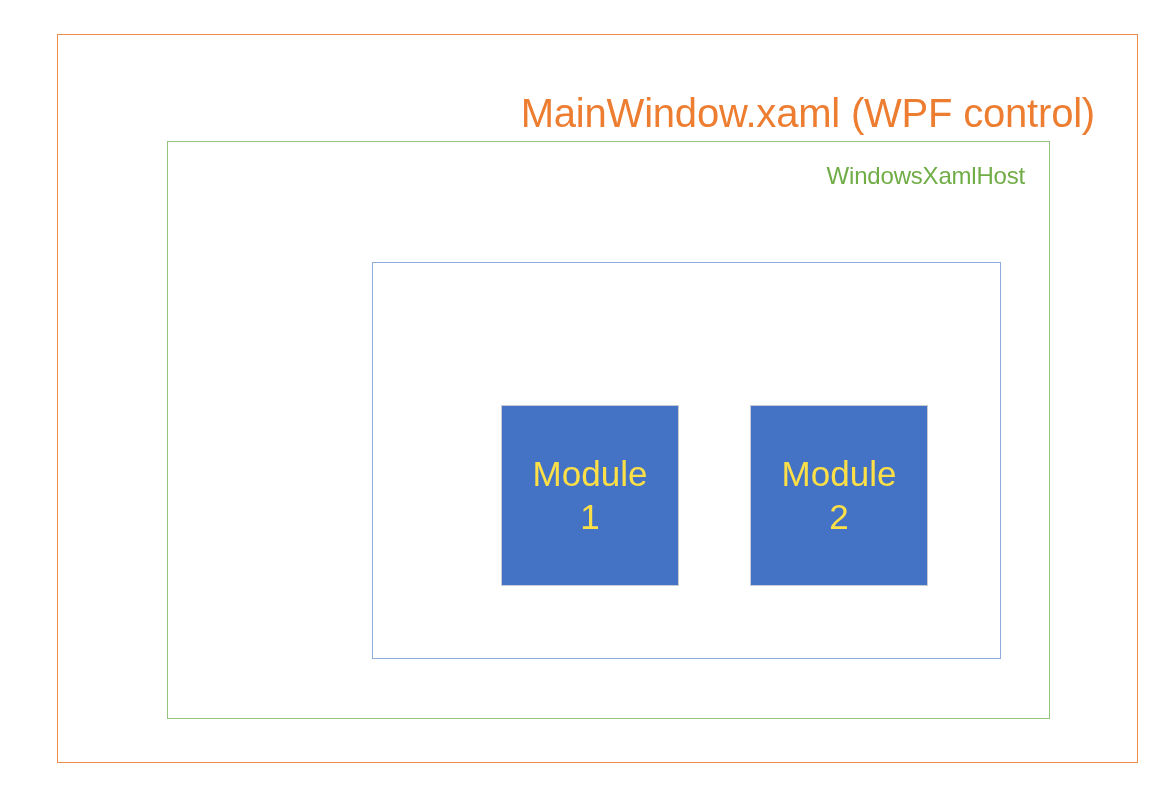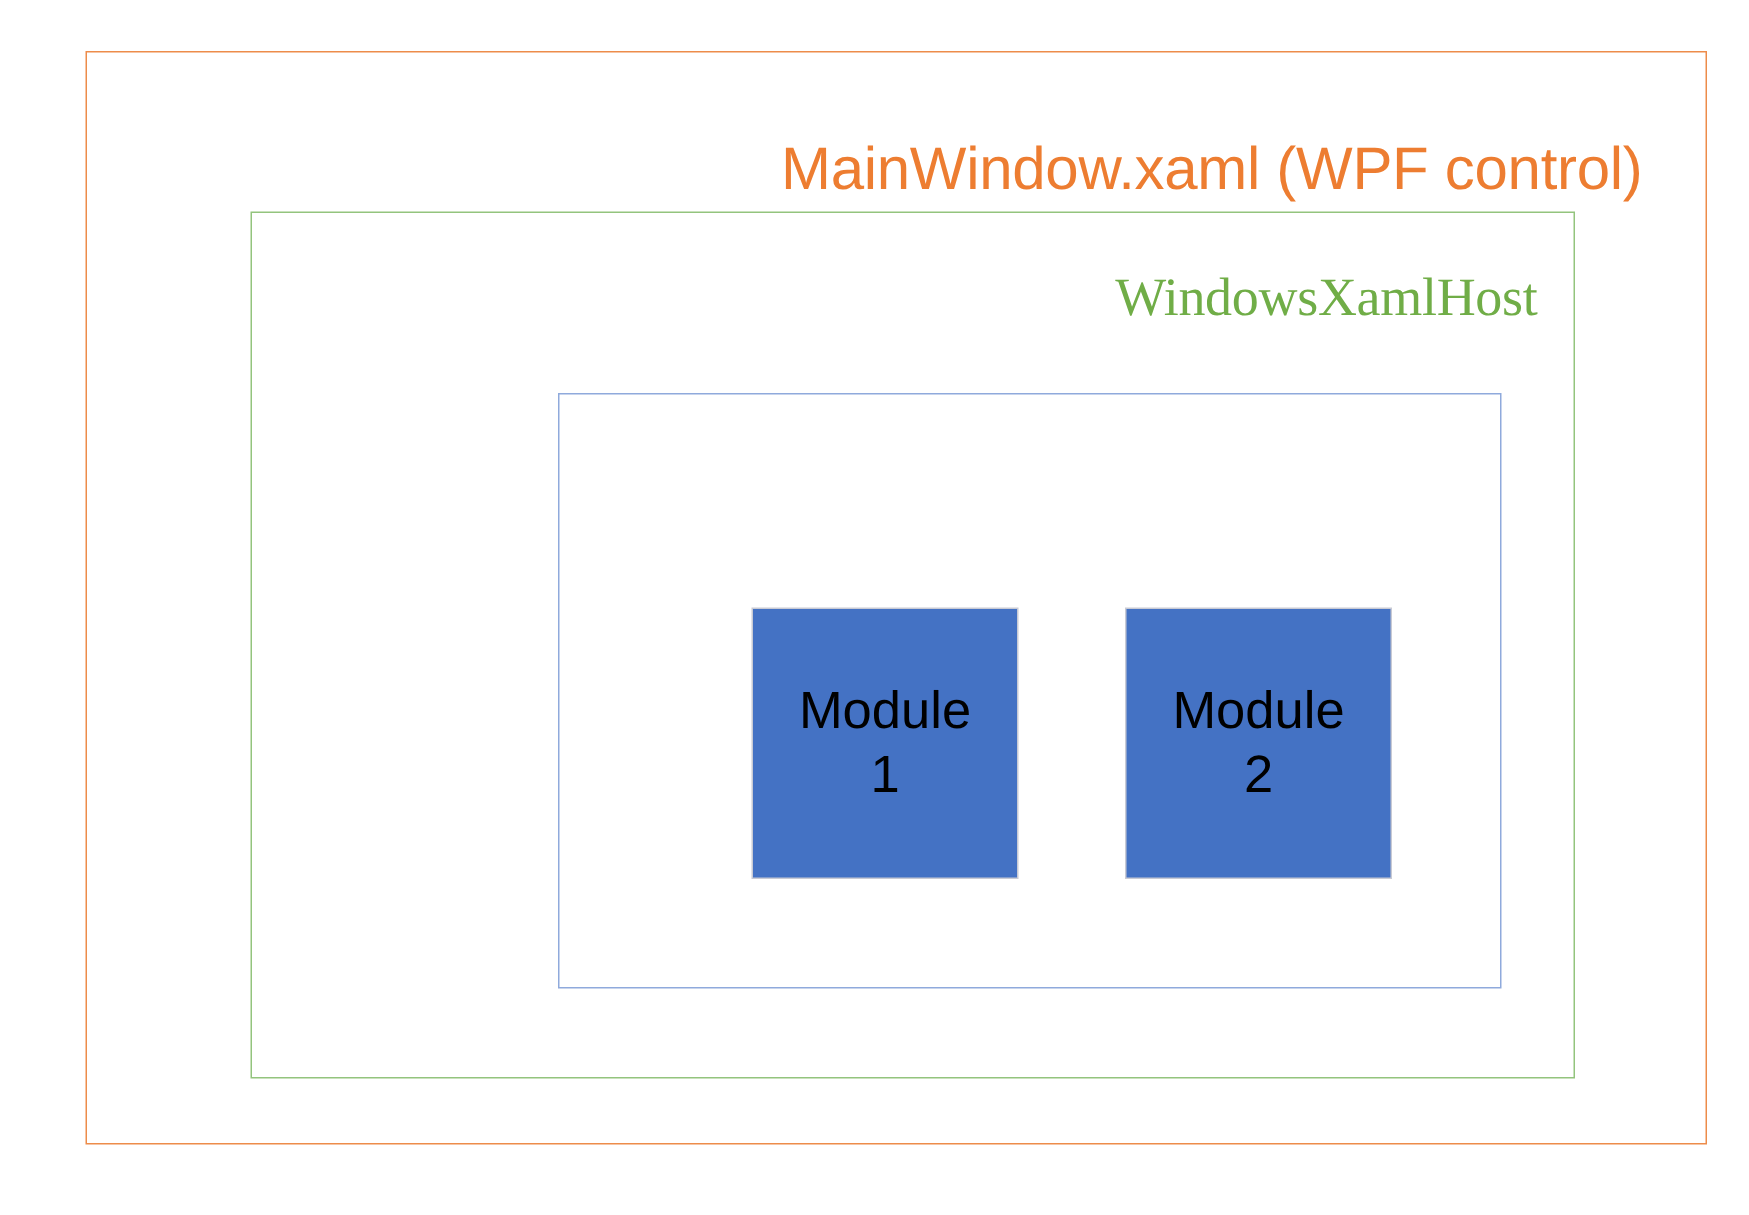--- a/index.html
+++ b/index.html
@@ -70,24 +70,23 @@
 
   .title-wpf {
     right: 42px;
     top: 58px;
     font-size: 40px;
     color: #ED7D31;
   }
 
   .title-xamlhost {
     right: 24px;
-    top: 38px;
-    font-size: 36px;
+    top: 22px;
+    font-size: 24px;
     color: #70AD47;
-    font-family: Liberation Serif, serif;
   }
 
   .title-shellpage {
     right: 30px;
     top: 35px;
     font-size: 36px;
     color: #4472C4;
   }
 
   
@@ -103,21 +102,21 @@
     position: absolute;
     top: 0;
     width: 176px;
     height: 179px;
     background: #4472C4;
     box-sizing: border-box;
     display: flex;
     flex-direction: column;
     align-items: center;
     justify-content: center;
-    color: #000000;
+    color: #fde047;
     font-size: 35px;
     line-height: 1.22;
     text-align: center;
     box-shadow: 0 0 0 1px rgba(190, 193, 205, 0.85);
     user-select: none;
   }
 
   .module-box.module-1 { left: 0px; }
   .module-box.module-2 { left: 249px; }
 

